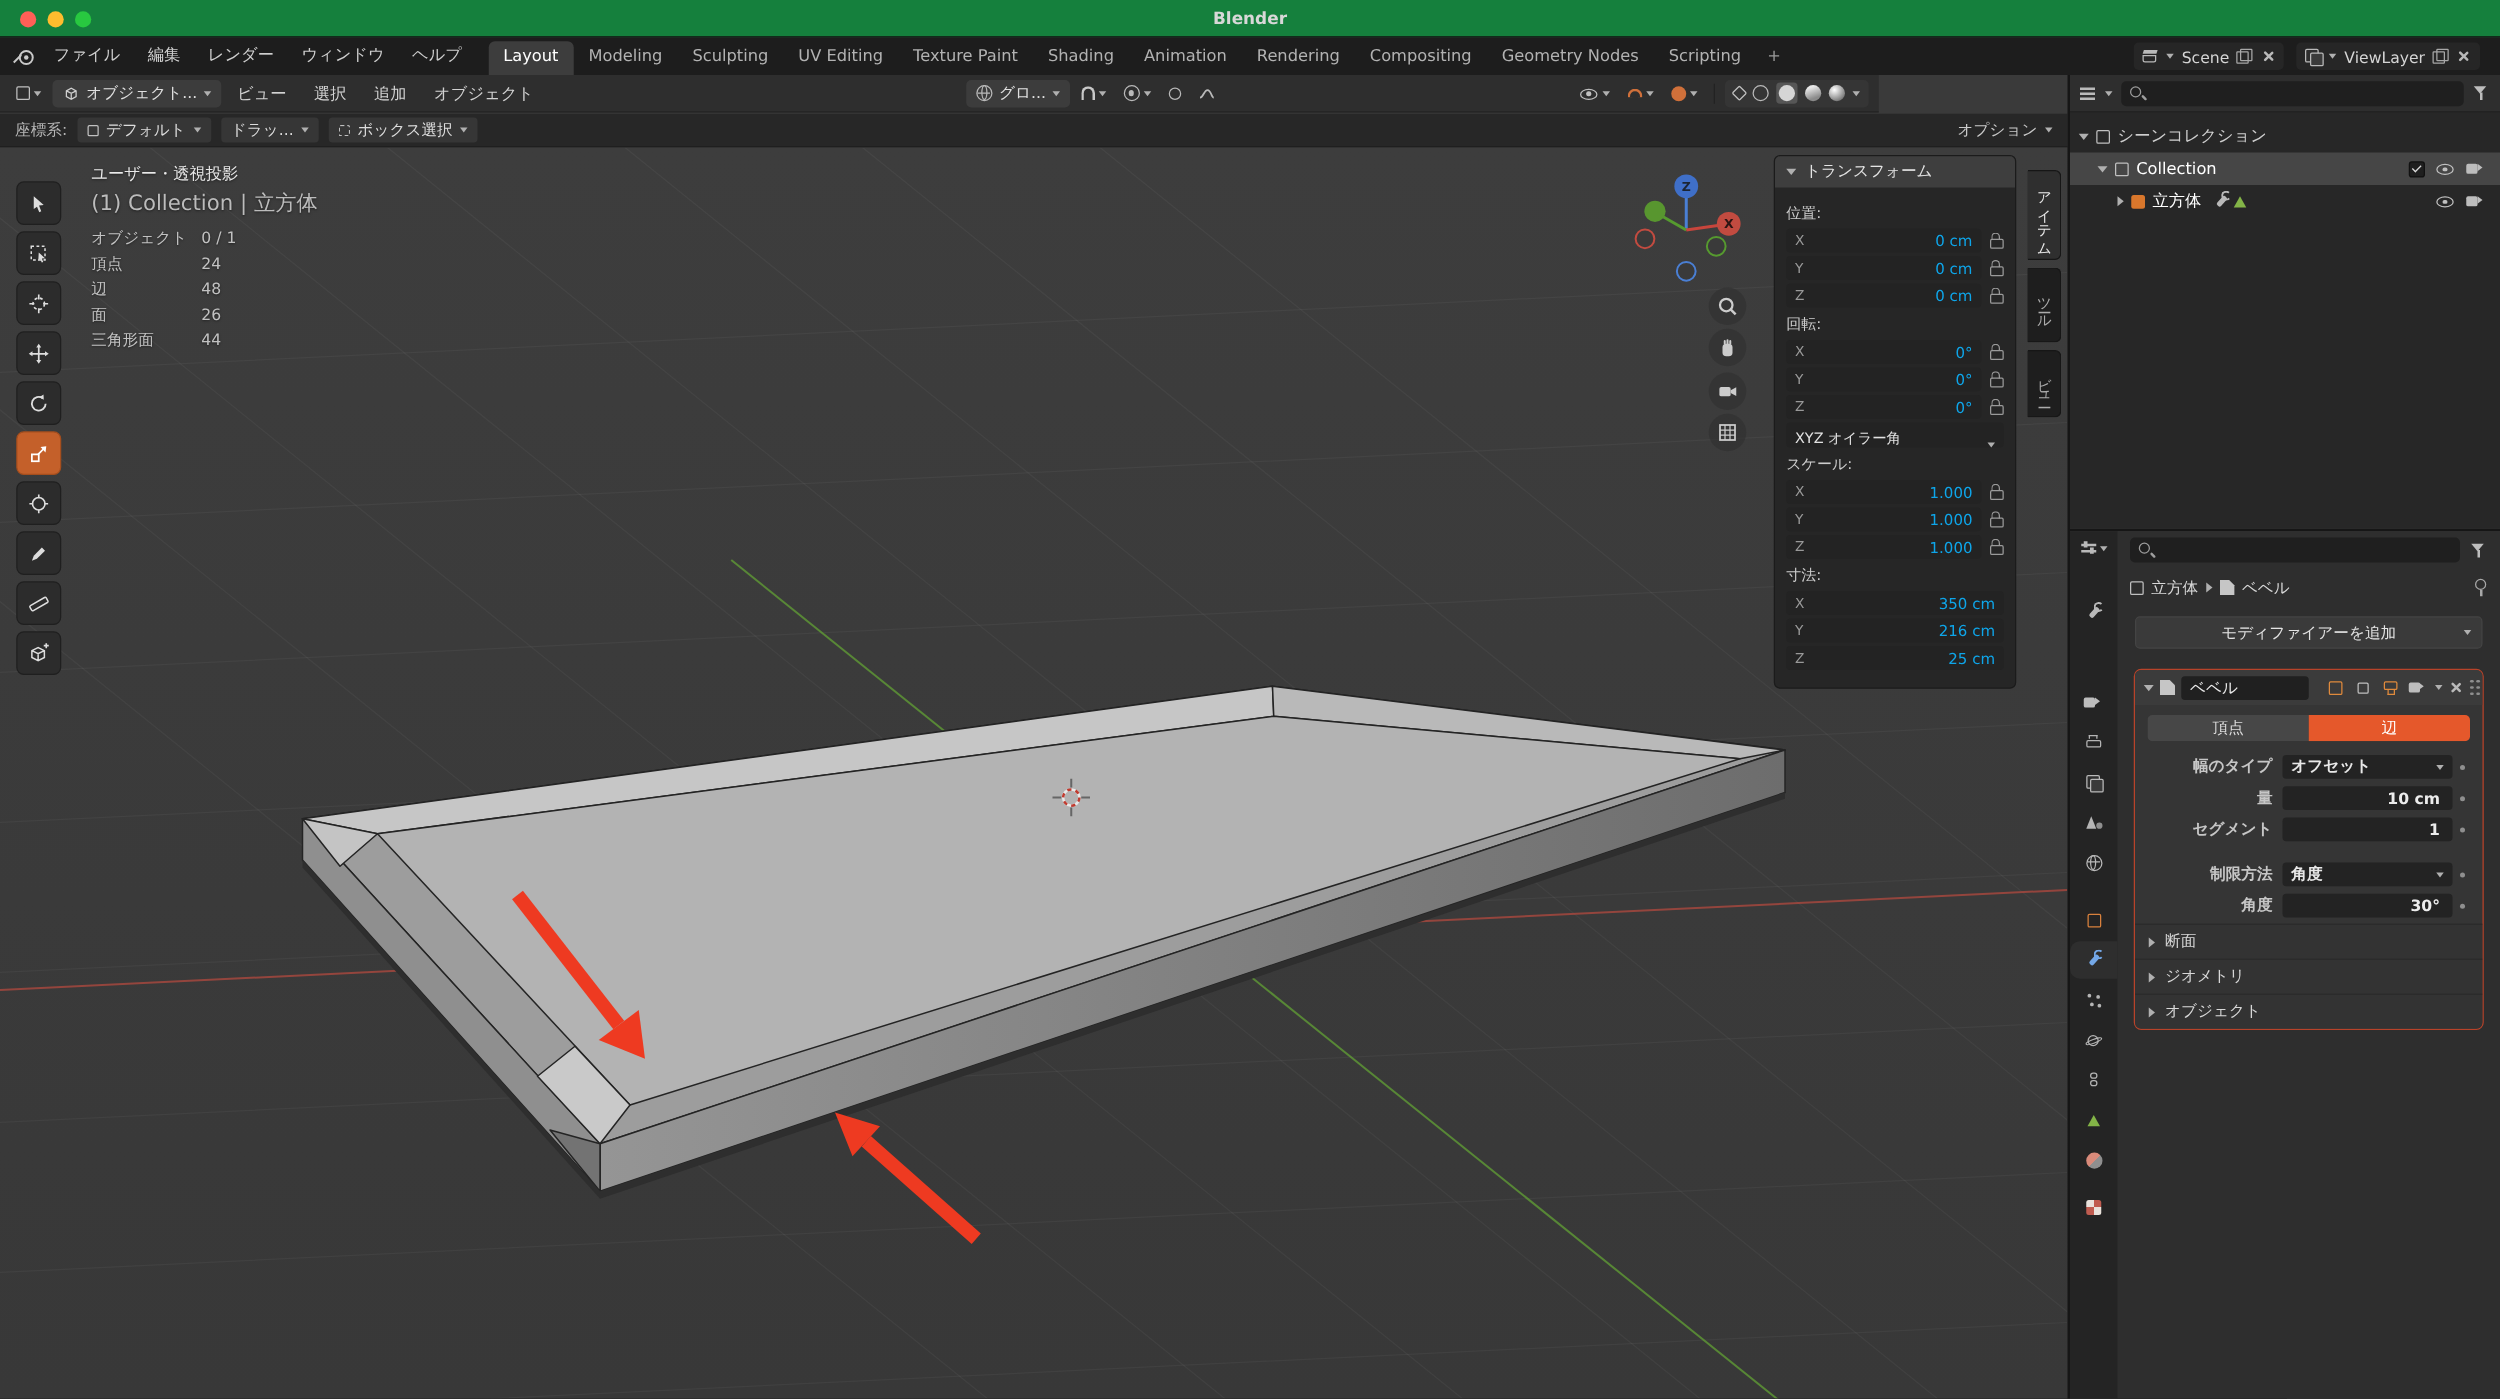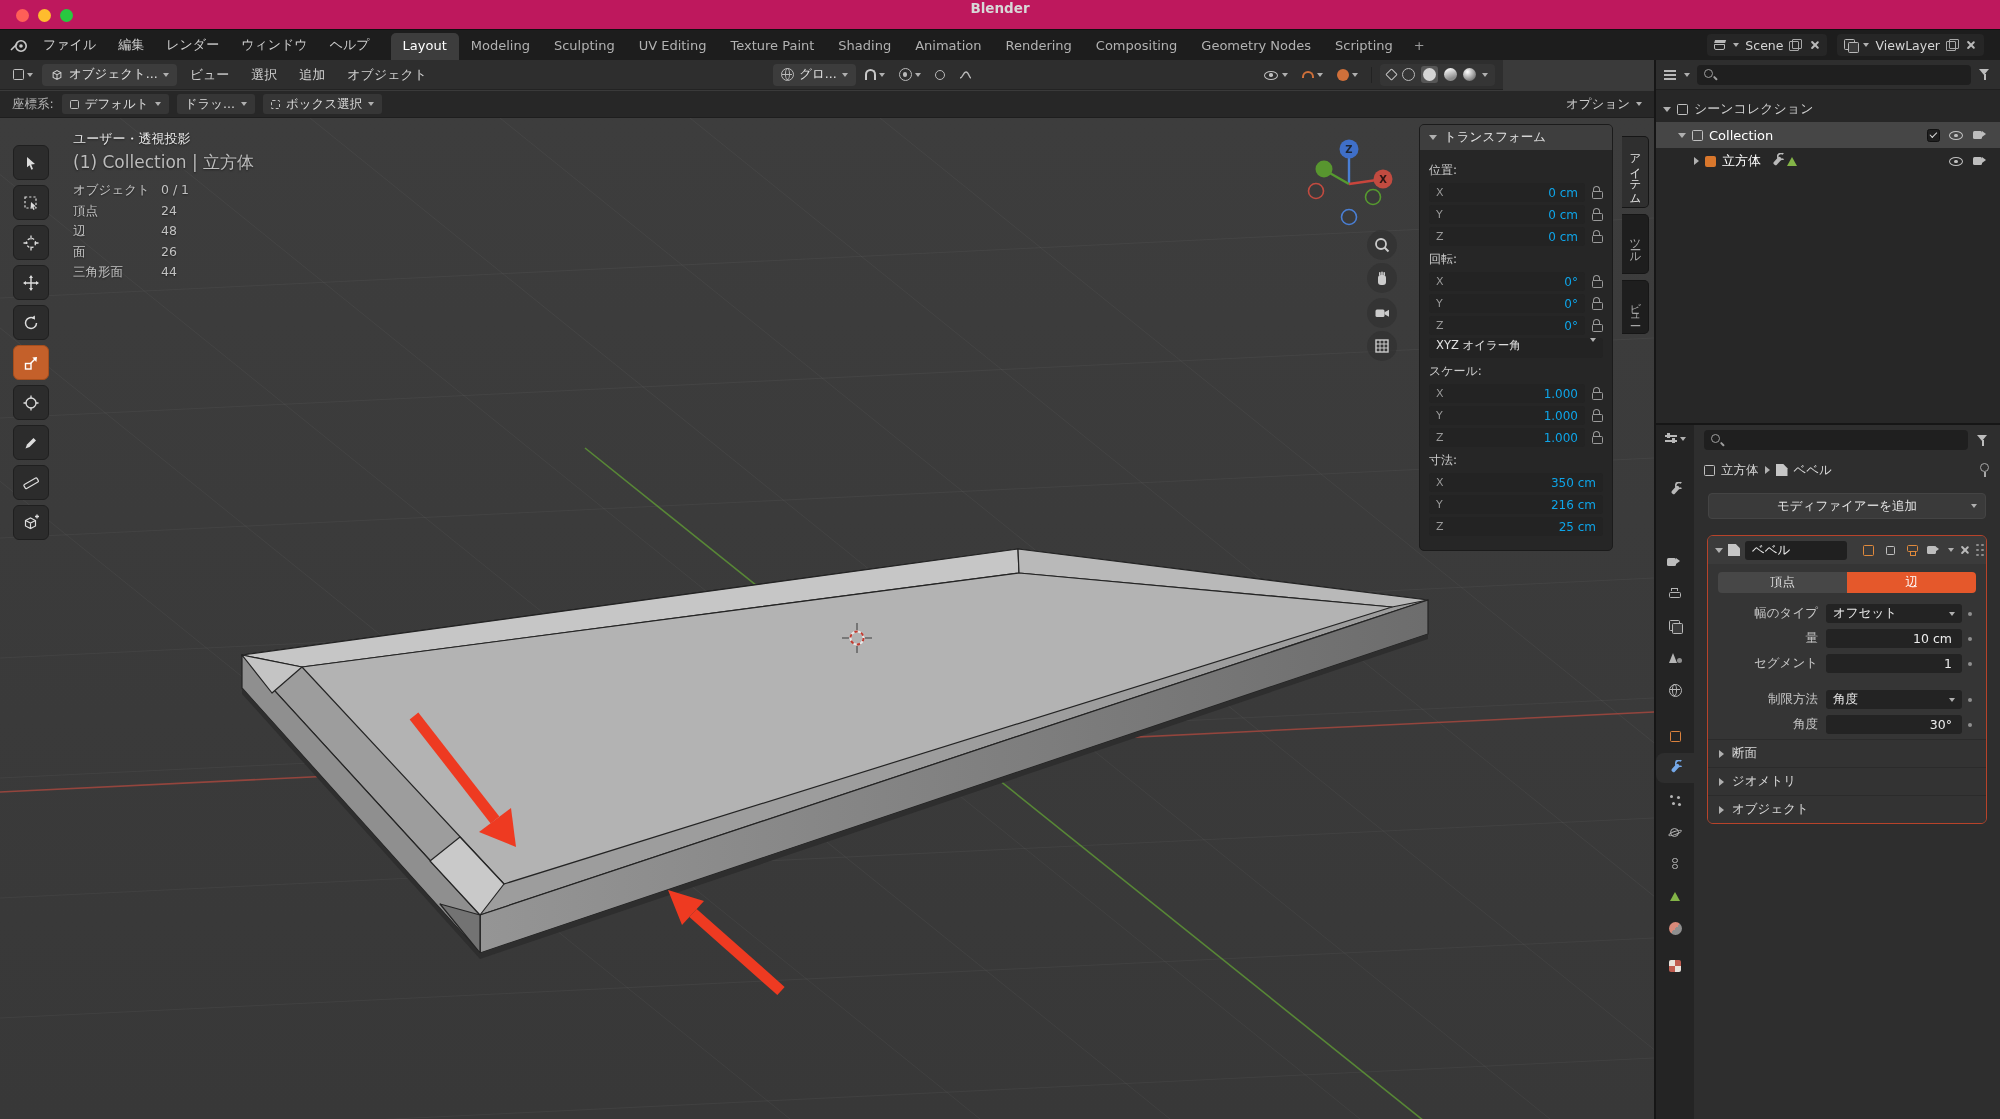--- a/index.html
+++ b/index.html
@@ -1,21 +1,21 @@
 <!DOCTYPE html>
 <html><head>
 <meta charset="utf-8">
 <style>
   html,body{margin:0;padding:0;background:#0c0c0c;}
   .page{position:relative;width:2000px;height:1119px;background:#3a3a3a;overflow:hidden;
         font-family:"DejaVu Sans","Liberation Sans",sans-serif;font-size:13px;color:#c9c9c9;}
 
   
-  .titlebar{position:absolute;top:0;left:0;width:100%;height:30px;background:#be185d;
-            display:flex;align-items:flex-start;justify-content:center;color:#d8d8d8;
+  .titlebar{position:absolute;top:0;left:0;width:100%;height:30px;background:#15803d;
+            display:flex;align-items:center;justify-content:center;color:#d8d8d8;
             font-size:13.5px;font-weight:bold;border-bottom:1px solid #101010;box-sizing:border-box;}
   .lights{position:absolute;left:16px;top:9px;display:flex;gap:9px;}
   .light{width:13px;height:13px;border-radius:50%;}
   .l-red{background:#ff5f57}.l-yel{background:#febc2e}.l-grn{background:#28c840}
 
   
   .topbar{position:absolute;top:30px;left:0;width:100%;height:30px;background:#1d1d1d;
           display:flex;align-items:center;color:#cfcfcf;box-sizing:border-box;padding:0 8px;}
   .logo{width:22px;height:18px;display:flex;align-items:center;justify-content:center;margin-right:2px;}
   .menu{padding:0 11px;line-height:30px;font-size:13px;}
@@ -76,21 +76,21 @@
           border:1px solid #1b1b1b;border-radius:5px;box-sizing:border-box;}
   .np-header{height:25px;background:#3e3e3e;border-radius:4px 4px 0 0;display:flex;
              align-items:center;gap:7px;padding:0 9px;color:#e4e4e4;font-size:12.5px;}
   .np-body{padding:7px 9px 11px;}
   .np-label{color:#cdcdcd;margin:5px 0 4px;font-size:12px;}
   .np-row{display:flex;align-items:center;gap:6px;margin-bottom:3px;}
   .np-field{flex:1;height:19px;background:#232323;border-radius:3px;display:flex;
             align-items:center;justify-content:space-between;padding:0 7px;}
   .np-axis{color:#999;font-size:11px;}
   .np-val{color:#0ea5e9;font-size:12px;}
-  .np-drop{height:20px;background:#232323;border-radius:3px;display:flex;align-items:flex-start;
+  .np-drop{height:20px;background:#232323;border-radius:3px;display:flex;align-items:flex-end;
            justify-content:space-between;padding:0 7px;margin:3px 0 5px;color:#e2e2e2;font-size:11.5px;}
   .ntab{position:absolute;left:1622px;width:27px;writing-mode:vertical-rl;display:flex;
         align-items:center;justify-content:center;font-size:11.5px;color:#ababab;
         background:#1e1e1e;border:1px solid #161616;border-left:none;border-radius:0 5px 5px 0;box-sizing:border-box;}
   .ntab.active{background:#2f2f2f;color:#e8e8e8;}
 
   
   .outliner{position:absolute;left:1656px;top:60px;width:344px;height:363px;background:#272727;}
   .ol-header{height:30px;background:#2e2e2e;border-bottom:1px solid #1f1f1f;display:flex;
              align-items:center;gap:7px;padding:0 8px;box-sizing:border-box;}
@@ -115,21 +115,21 @@
   .modpanel{margin:16px 13px 0;border:1.5px solid #b8432a;border-radius:6px;background:#353535;overflow:hidden;}
   .mp-header{height:28px;background:#3b3b3b;display:flex;align-items:center;gap:5px;padding:0 7px;}
   .mp-name{width:88px;height:19px;background:#202020;border-radius:3px;color:#ededed;
            display:flex;align-items:center;padding:0 7px;font-size:12.5px;}
   .mini{width:17px;height:17px;border-radius:3px;display:flex;align-items:center;justify-content:center;}
   .mp-body{padding:8px 8px 0;}
   .segctl{display:flex;height:21px;border-radius:4px;overflow:hidden;margin:0 2px 10px;}
   .seg{flex:1;display:flex;align-items:center;justify-content:center;font-size:12.5px;}
   .seg.off{background:#474747;color:#dddddd;}
   .seg.on{background:#e5582b;color:#ffffff;}
-  .prow{display:flex;align-items:center;height:21px;margin-bottom:4px;}
+  .prow{display:flex;align-items:center;height:21px;margin-bottom:4px;font-weight:bold;}
   .plabel{width:102px;text-align:right;margin-right:8px;color:#c6c6c6;font-size:12.5px;flex:none;}
   .pdrop{flex:1;height:19px;background:#232323;border-radius:3px;display:flex;align-items:center;
          justify-content:space-between;padding:0 7px;color:#e8e8e8;}
   .pnum{flex:1;height:19px;background:#232323;border-radius:3px;display:flex;align-items:center;
         justify-content:flex-end;padding:0 10px;color:#ececec;}
   .pdot{width:16px;display:flex;justify-content:center;flex:none;}
   .dot{width:4px;height:4px;border-radius:50%;background:#8f8f8f;}
   .subs{margin-top:3px;}
   .sub{height:27px;border-top:1px solid #2b2b2b;background:#333333;display:flex;align-items:center;
        gap:8px;padding:0 11px;color:#d8d8d8;font-size:12.5px;}

